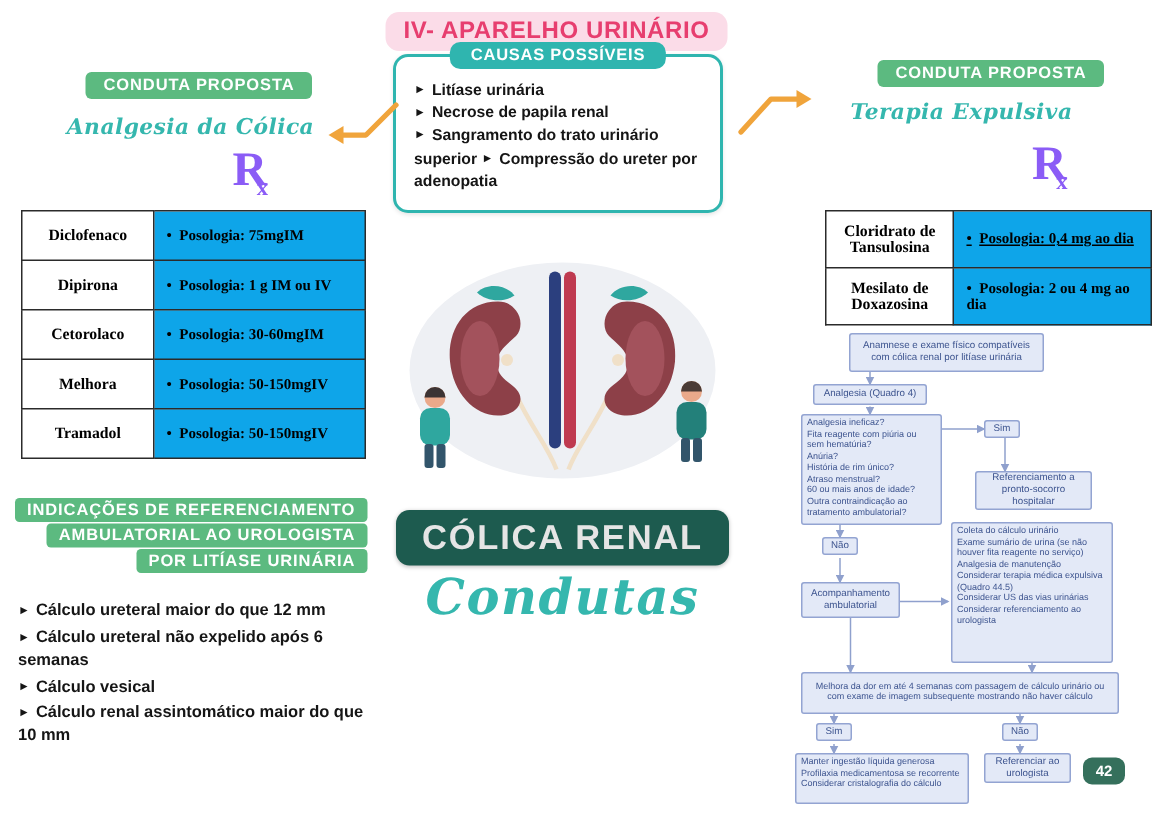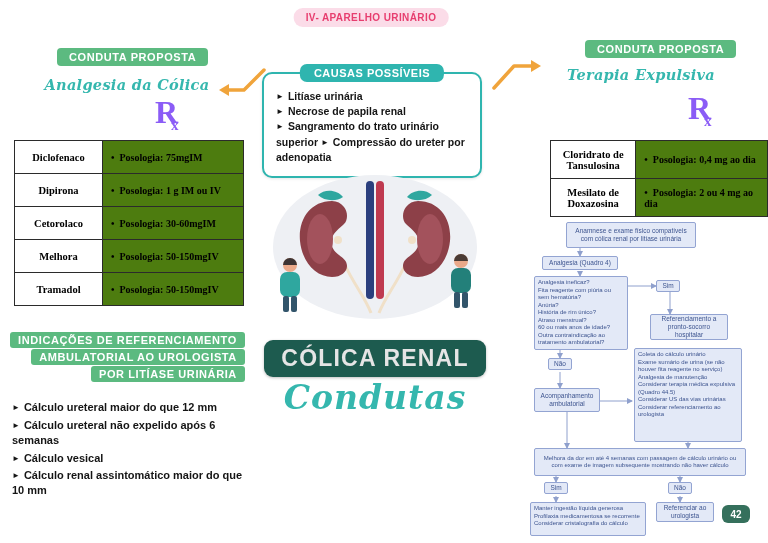--- a/index.html
+++ b/index.html
@@ -1,32 +1,32 @@
 <!DOCTYPE html>
 <html><head>
 <meta charset="utf-8">
 <style>
   html,body{margin:0;padding:0;}
   body{width:768px;height:543px;background:#ffffff;font-family:"Liberation Sans",sans-serif;position:relative;overflow:hidden;}
   .page{position:absolute;inset:0;}
   .tw{font-family:Liberation Sans, sans-serif;font-weight:700;color:#151515;}
   .script{font-family:"DejaVu Serif",serif;font-style:italic;font-weight:700;color:#35b7ae;}
   .badge-green{background:#5cba80;color:#fff;font-weight:700;font-size:11px;letter-spacing:.6px;padding:3px 12px;border-radius:4px;display:inline-block;white-space:nowrap;}
-  .pink-badge{position:absolute;top:8px;left:371px;transform:translateX(-50%);background:#fbdce8;color:#e73e6f;font-weight:700;font-size:10px;letter-spacing:.4px;padding:4px 12px;border-radius:9px;white-space:nowrap;}
-  .causes-box{position:absolute;left:262px;top:36px;width:220px;height:106px;background:#fff;border:2px solid #2fb5af;border-radius:10px;box-shadow:0 1px 3px rgba(0,0,0,.10);box-sizing:border-box;margin-top:36px;}
+  .pink-badge{position:absolute;top:8px;left:371px;transform:translateX(-50%);background:#fbdce8;color:#e73e6f;font-weight:700;font-size:16px;letter-spacing:.4px;padding:4px 12px;border-radius:9px;white-space:nowrap;}
+  .causes-box{position:absolute;left:262px;top:36px;width:220px;height:106px;background:#fff;border:2px solid #2fb5af;border-radius:10px;box-shadow:0 1px 3px rgba(0,0,0,.10);box-sizing:border-box;}
   .causes-badge{position:absolute;left:50%;top:-10px;transform:translateX(-50%);background:#2fb5af;color:#fff;font-weight:700;font-size:11px;letter-spacing:.5px;padding:3px 14px;border-radius:7px;white-space:nowrap;}
   .causes-list{padding:15px 8px 6px 12px;font-size:10.5px;line-height:1.45;}
   .mk{font-size:8px;margin-right:4px;vertical-align:1px;}
   .rx{position:absolute;font-family:"Liberation Serif",serif;font-weight:700;color:#8b5cf6;}
   .rx .main{font-size:32px;}
   .rx .sub{font-size:15px;margin-left:-7px;vertical-align:-7px;}
   table.rx-table{position:absolute;border-collapse:collapse;}
   table.rx-table td{border:1.2px solid #2b2b2b;font-family:"Liberation Serif",serif;font-weight:700;box-sizing:border-box;}
   td.drug{background:#fff;text-align:center;font-size:10.5px;padding:2px 4px;}
-  td.dose{background:#4d7c0f;font-size:10px;padding:2px 4px 2px 8px;}
+  td.dose{background:#0ea5e9;font-size:10px;padding:2px 4px 2px 8px;}
   td.dose .dot{margin-right:5px;}
   .ref-badges{position:absolute;left:10px;top:332px;display:flex;flex-direction:column;align-items:flex-end;gap:1px;}
   .ref-badges .badge-green{font-size:11px;padding:2px 8px;border-radius:3px;}
   .ref-list{position:absolute;left:12px;top:400px;width:242px;font-size:11px;line-height:1.35;}
   .ref-list .ri{margin-bottom:3px;}
   .banner{position:absolute;left:264px;top:340px;width:222px;height:37px;background:#1d5b4f;border-radius:9px;color:#e5e5e5;font-weight:700;font-size:23px;letter-spacing:1.2px;display:flex;align-items:center;justify-content:center;box-shadow:0 1px 3px rgba(0,0,0,.25);}
   .condutas{position:absolute;left:264px;top:378px;width:222px;text-align:center;font-size:33px;letter-spacing:1px;}
   .subtitle{position:absolute;text-align:center;font-size:14.5px;letter-spacing:.3px;}
   .illus{position:absolute;left:268px;top:164px;width:214px;height:170px;}
   .flow{position:absolute;left:528px;top:218px;width:240px;height:325px;}
@@ -143,21 +143,21 @@
   <div class="condutas script">Condutas</div>
 
   <div class="badge-green" style="position:absolute;left:585px;top:40px;">CONDUTA PROPOSTA</div>
   <div class="subtitle script" style="left:535px;top:66px;width:212px;">Terapia Expulsiva</div>
   <div class="rx" style="left:688px;top:90px;"><span class="main">R</span><span class="sub">x</span></div>
 
   <table class="rx-table" style="left:550px;top:140px;border-radius:19px;">
     <tbody>
         <tr style="height:38px;">
       <td class="drug" style="width:92px;">Cloridrato de Tansulosina</td>
-      <td class="dose" style="width:151px;"><span class="dot">•</span><span>Posologia:  0,4 mg ao dia</span></td>
+      <td class="dose" style="width:151px;text-decoration:underline;"><span class="dot">•</span><span>Posologia:  0,4 mg ao dia</span></td>
     </tr>
     <tr style="height:38px;">
       <td class="drug">Mesilato de Doxazosina</td>
       <td class="dose"><span class="dot">•</span><span>Posologia:  2 ou 4 mg ao dia</span></td>
     </tr>
   </tbody>
     </table>
 
   <div class="flow">
     <svg width="240" height="325" style="position:absolute;left:0;top:0;">

